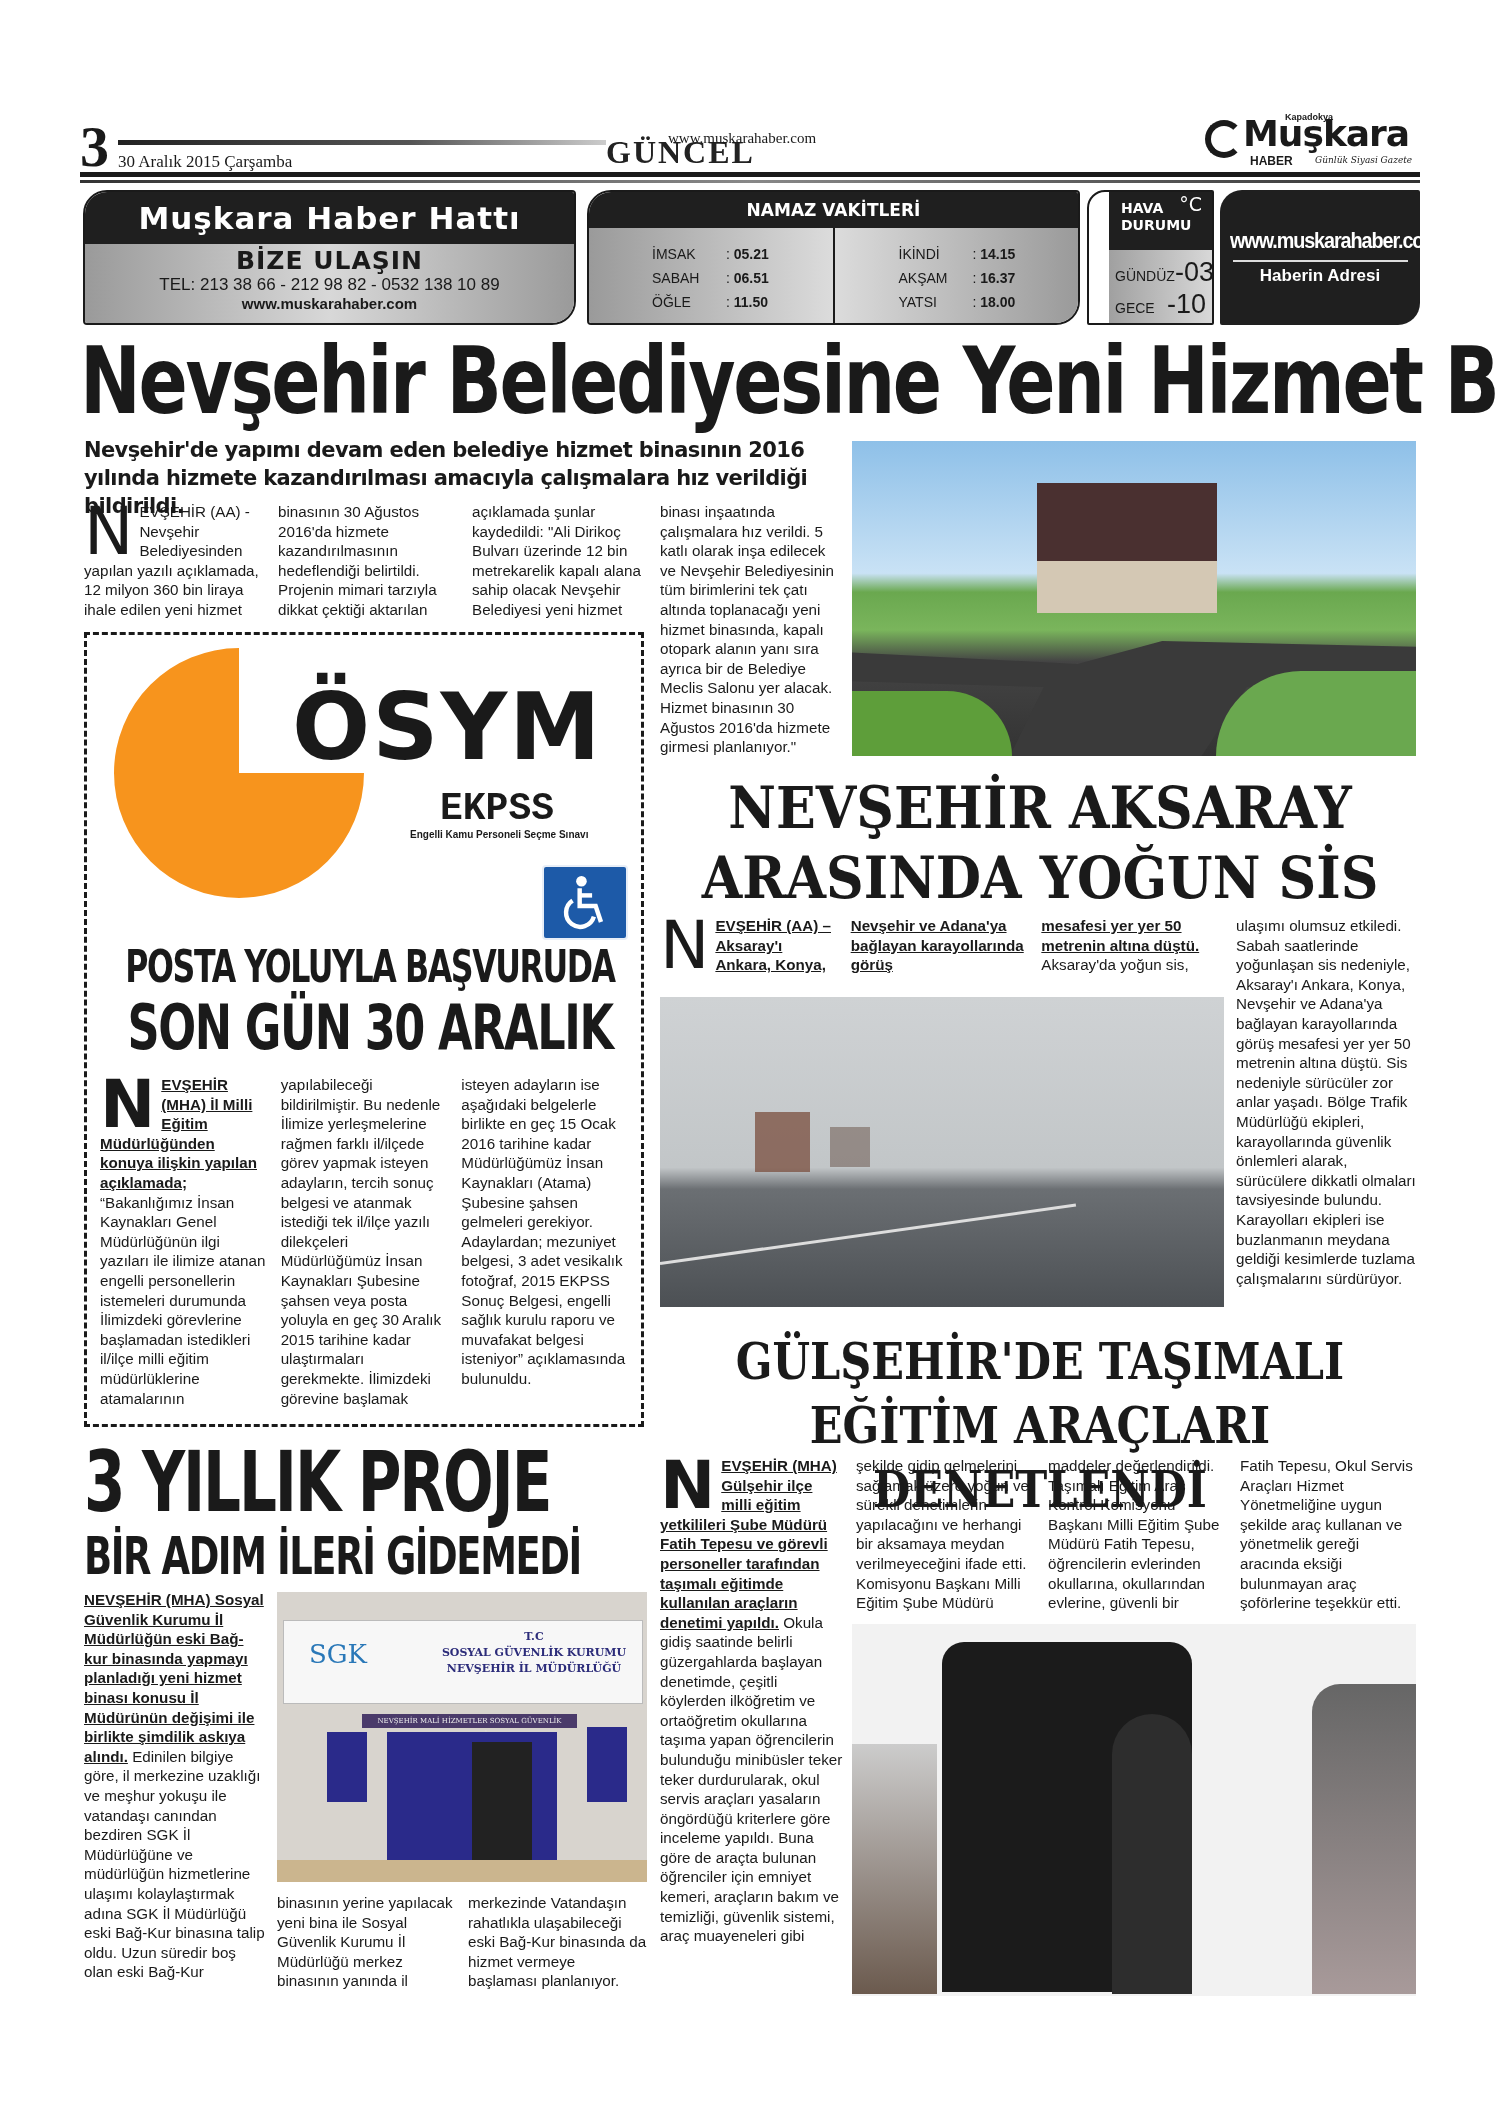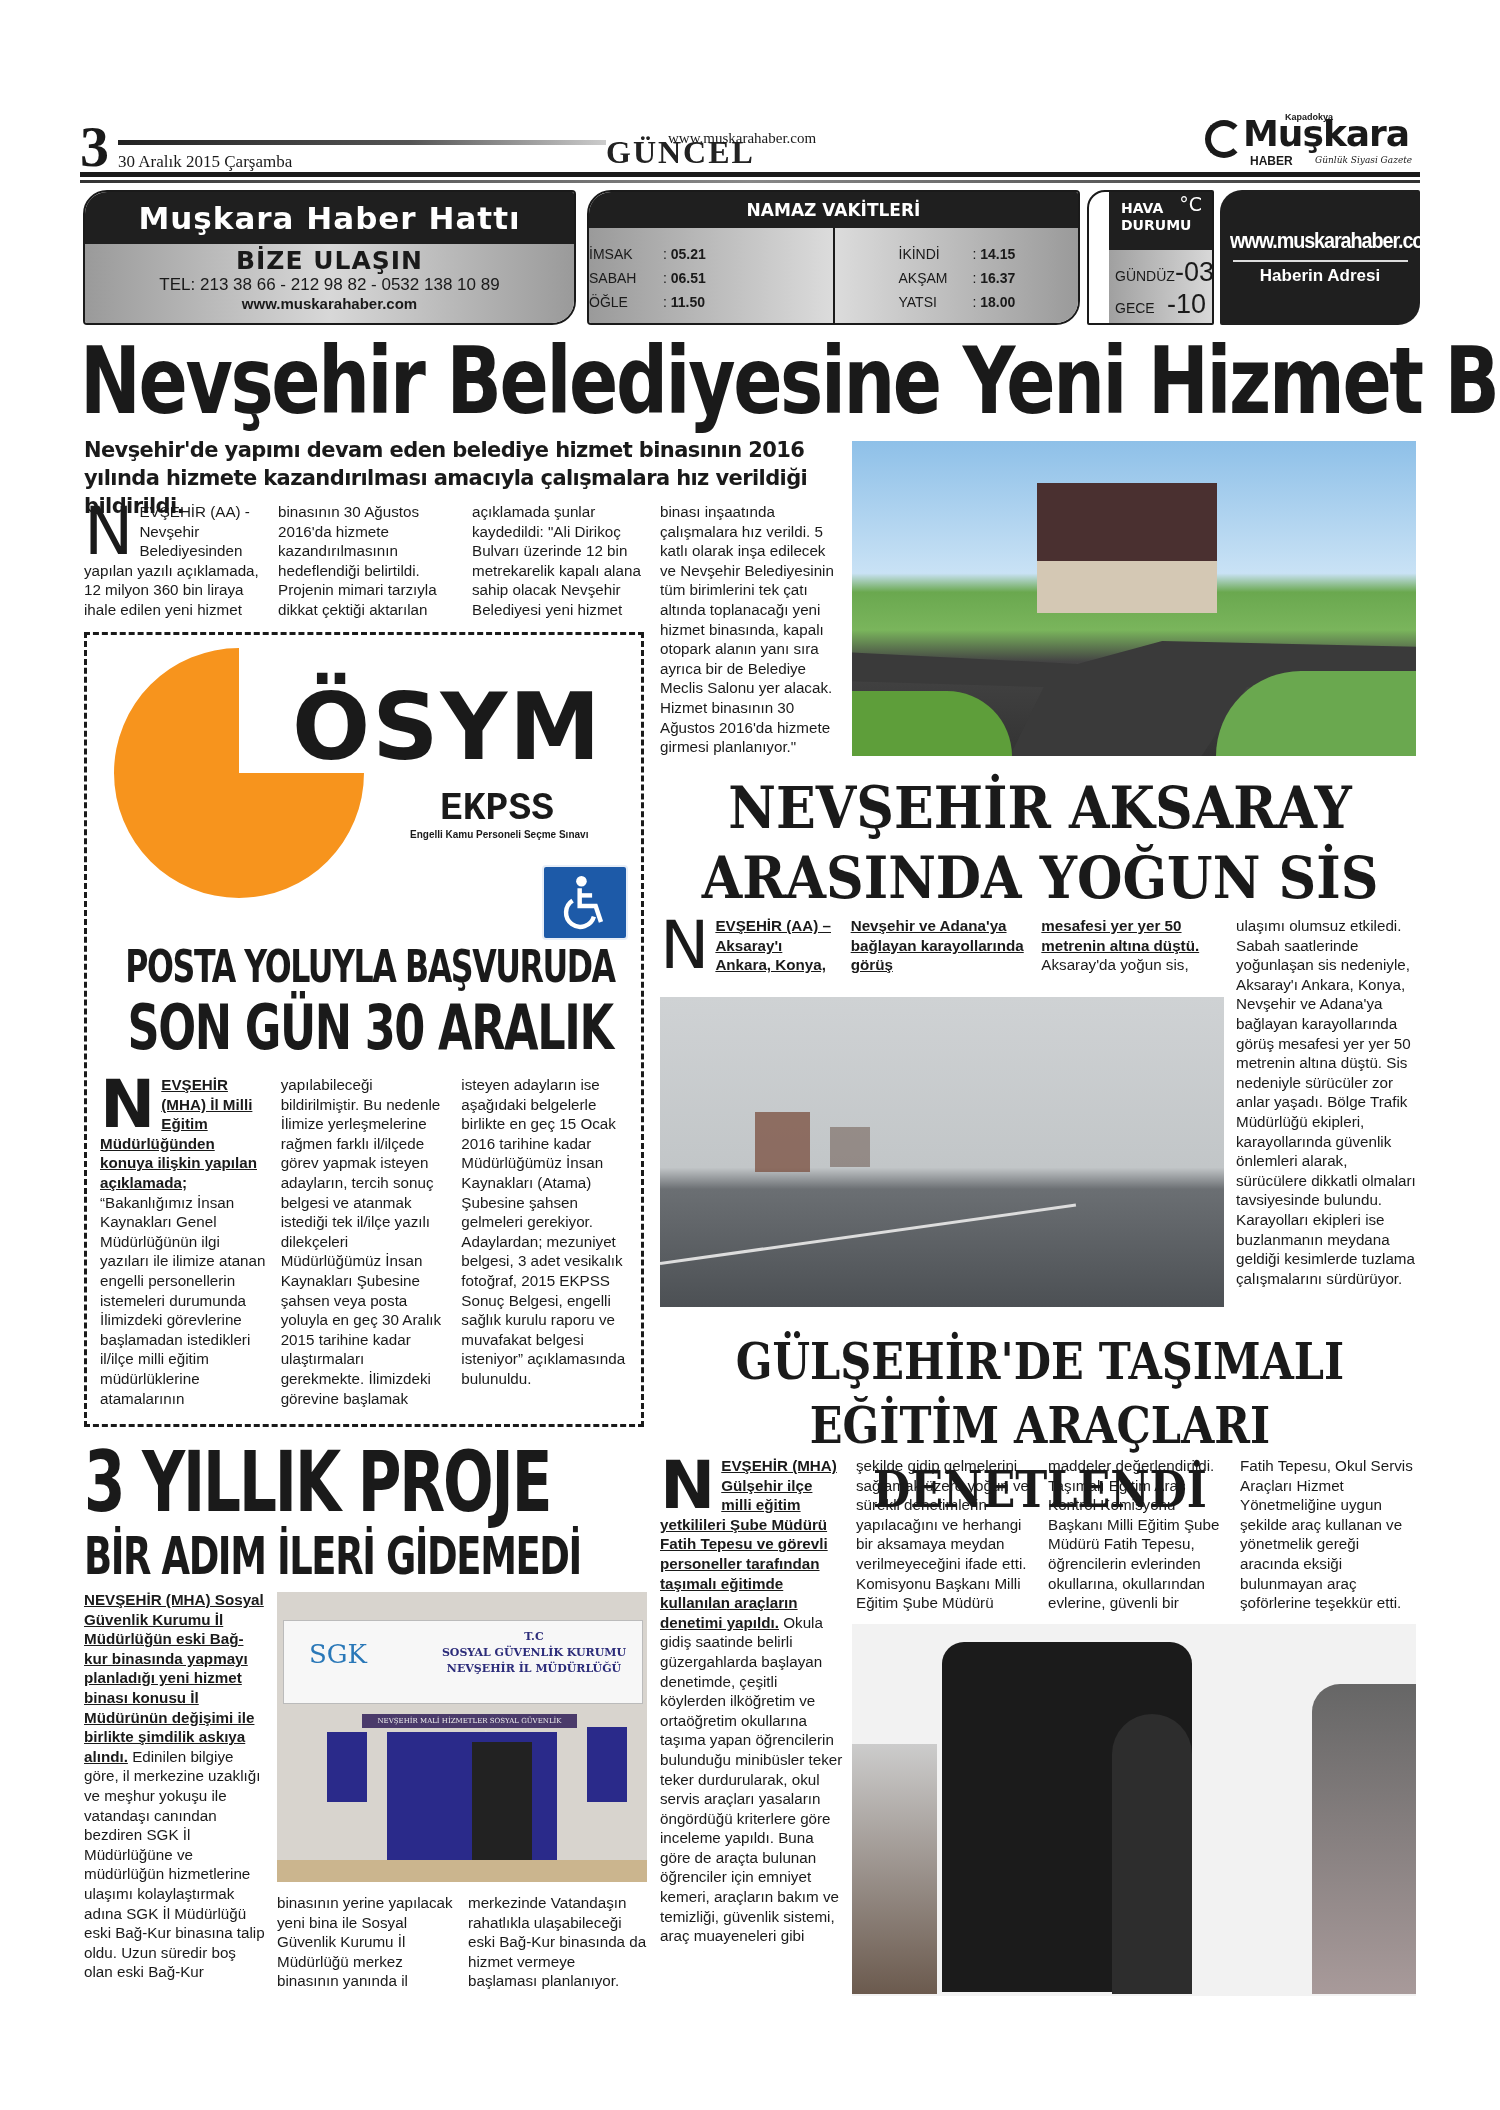--- a/index.html
+++ b/index.html
@@ -31,21 +31,21 @@
   .hotline .contact { font-family:"DejaVu Sans",sans-serif; font-weight: bold; font-size: 25px; padding-top: 2px; letter-spacing:1px;}
   .hotline .tel { font-size: 17px; }
   .hotline .url { font-size: 15px; font-weight: bold; }
 
   .prayer { left: 587px; top: 190px; width: 493px; height: 135px; }
   .prayer .head { height: 36px; background: #1f1f1f; color: #fff; text-align: center; font-family:"DejaVu Sans",sans-serif; font-weight: bold; font-size: 17px; line-height: 36px; }
   .prayer .body { height: 99px; display: flex; background: linear-gradient(90deg,#9a9a9a,#dcdcdc 50%,#9a9a9a); }
   .prayer .col { flex: 1; padding-top: 14px; }
   .prayer .col:first-child { border-right: 2px solid #1a1a1a; }
   .prayer .row { font-size: 14px; line-height: 24px; display:flex; }
-  .prayer .col:first-child .row { }
+  .prayer .col:first-child .row { padding-left: 63px; }
   .prayer .col:last-child .row { padding-left: 64px; }
   .prayer .name { width: 74px; }
   .prayer .val { font-weight: bold; }
 
   .weather { left: 1087px; top: 190px; width: 127px; height: 135px; border-radius: 18px 2px 2px 2px; padding-left: 20px; }
   .weather .head { height: 58px; background: #1f1f1f; color: #fff; font-family:"DejaVu Sans",sans-serif; font-weight: bold; font-size: 14px; padding: 8px 0 0 12px; line-height: 17px; position:relative;}
   .weather .unit { position:absolute; right:10px; top:4px; font-weight:normal; font-size:19px; }
   .weather .body { height: 77px; background: linear-gradient(90deg,#a0a0a0,#d8d8d8); padding: 6px 6px; }
   .weather .row { display:flex; justify-content:space-between; align-items:baseline; }
   .weather .lbl { font-size: 14px; }

